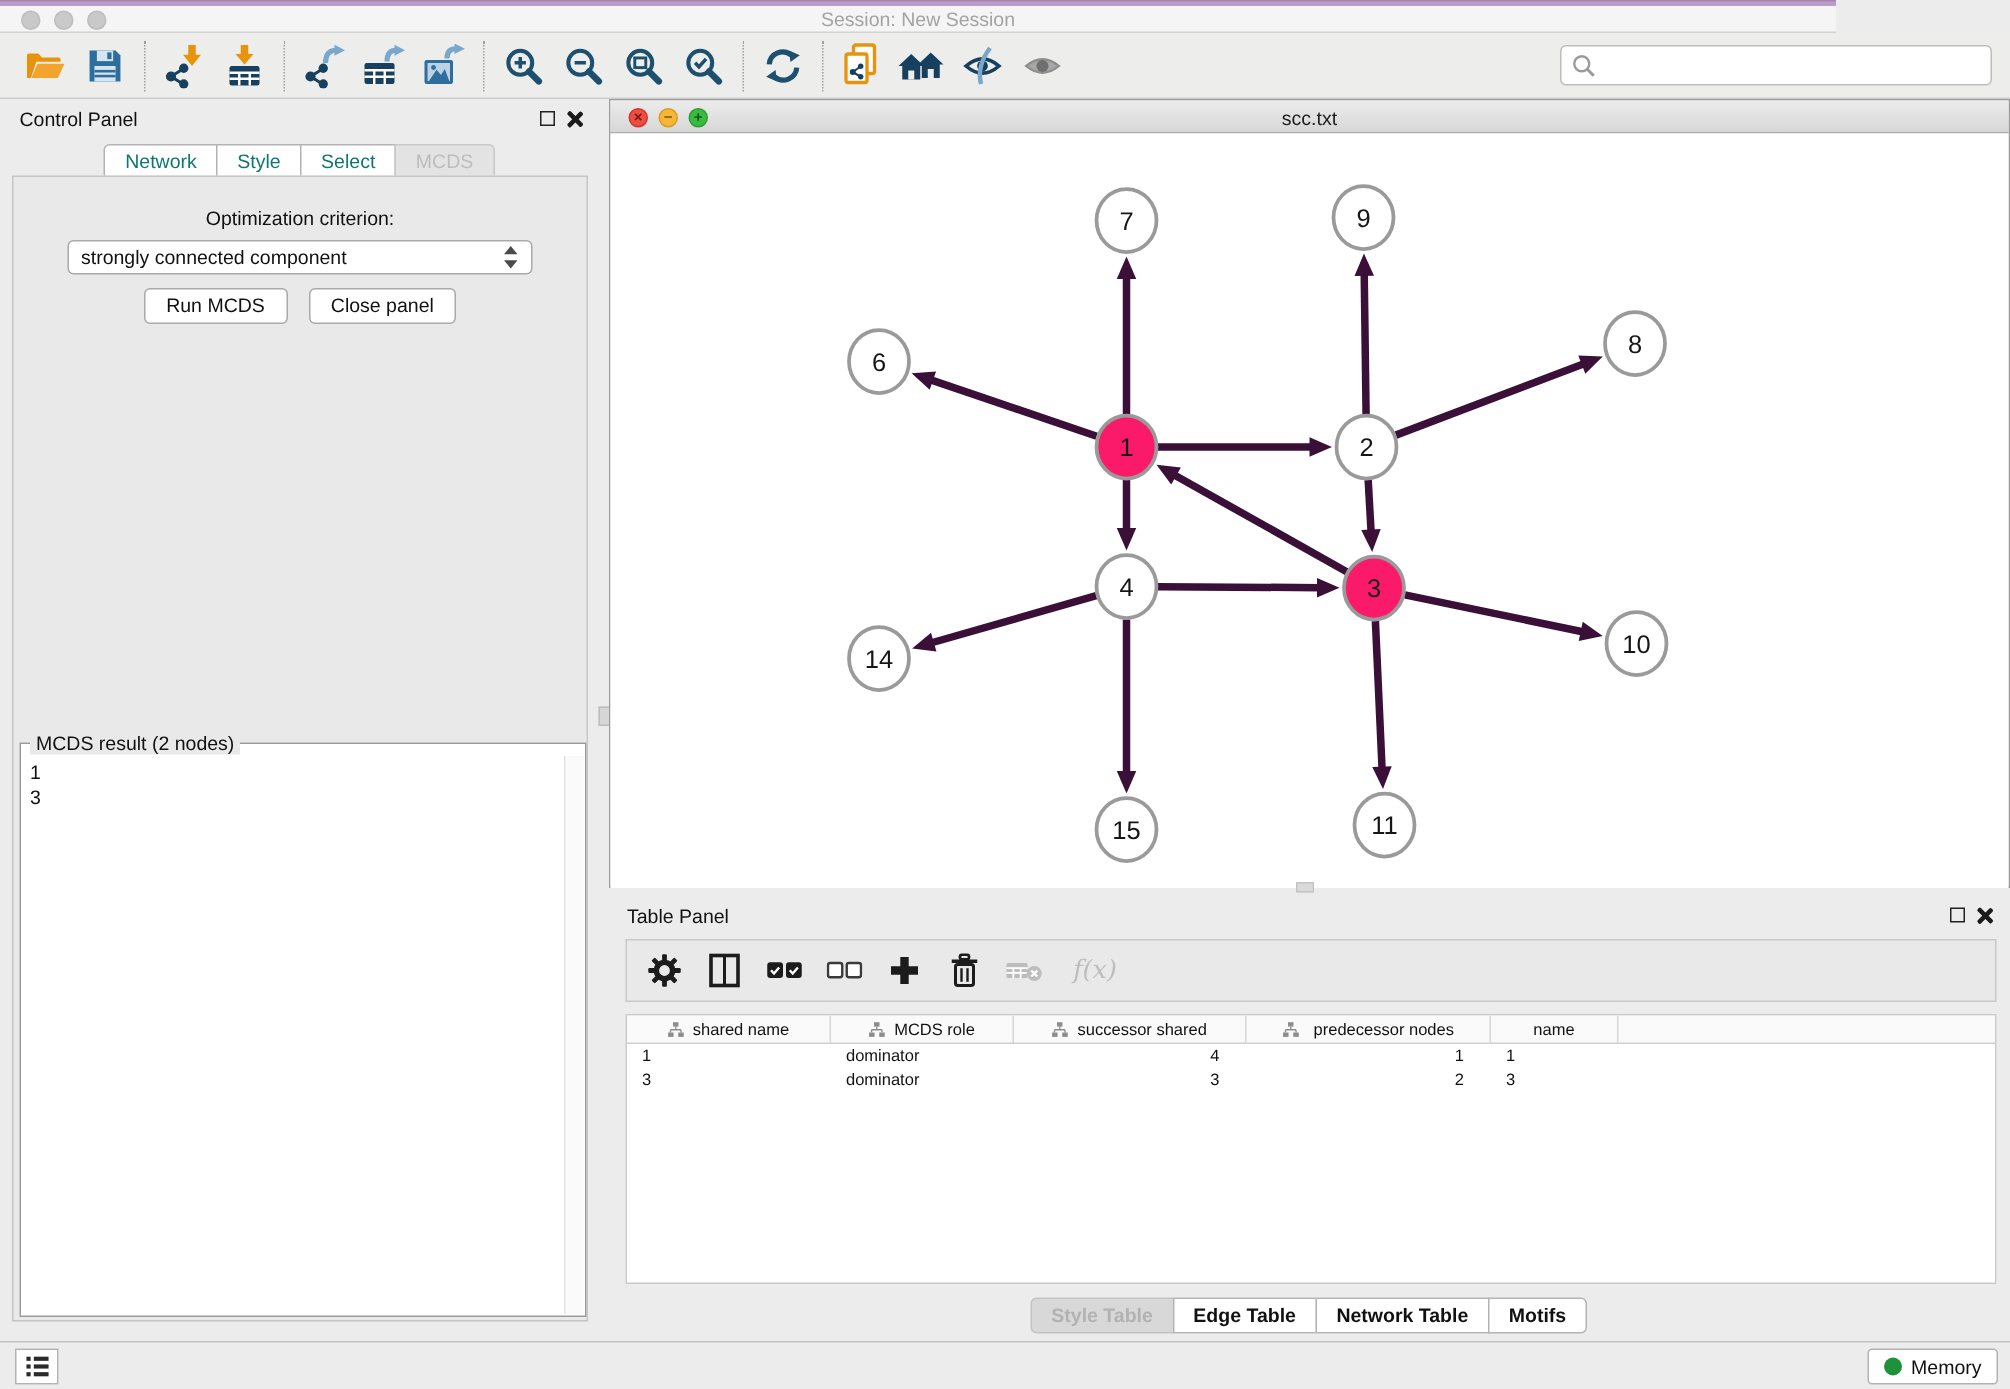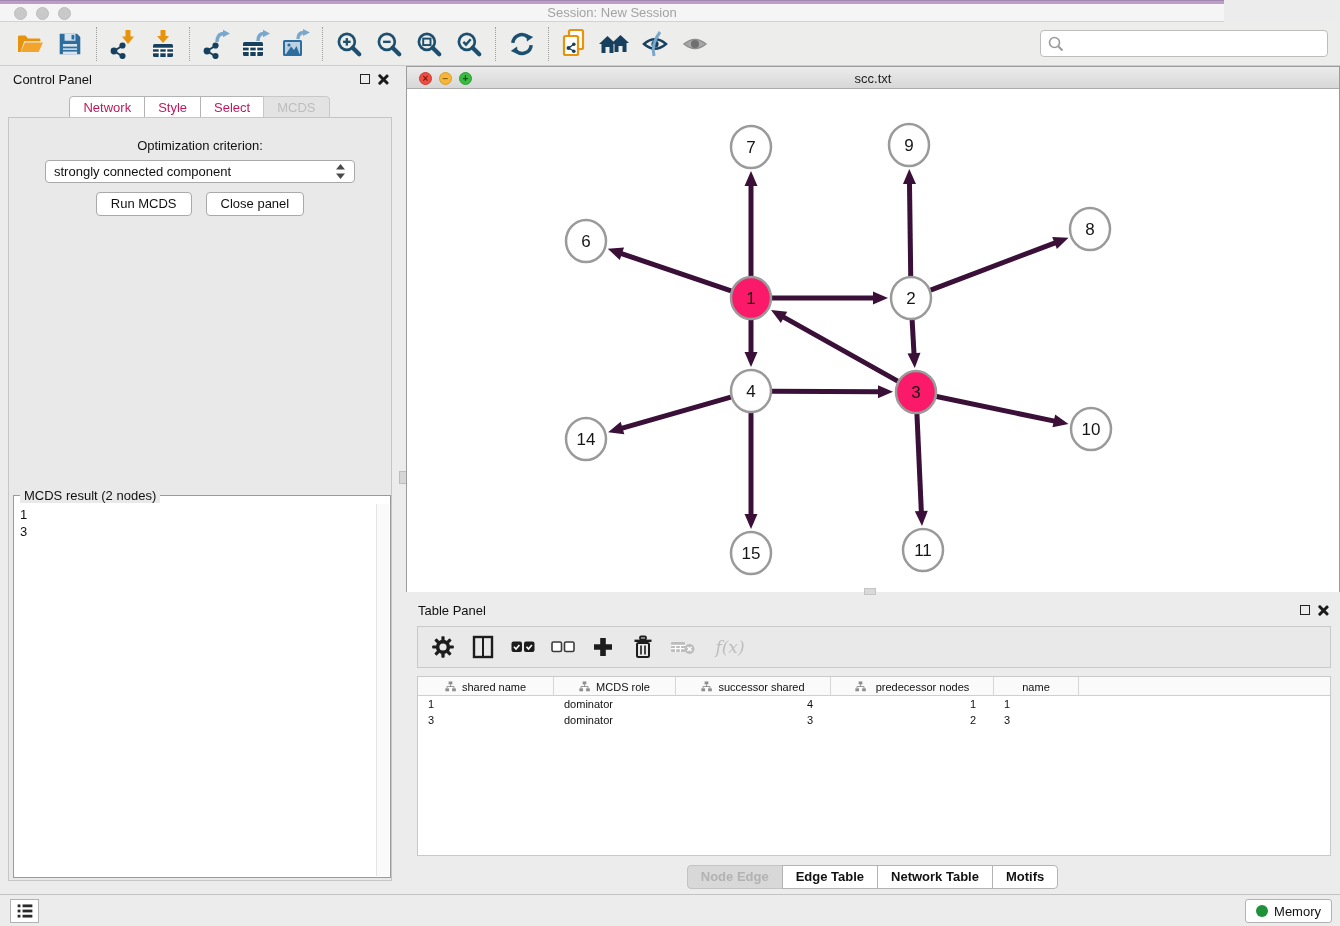--- a/index.html
+++ b/index.html
@@ -34,21 +34,21 @@
   .panel-title-row { position:relative; height:26px; }
   .panel-title-row .pt-text { position:absolute; left:13px; top:6px; font-size:13px; color:#111; }
   .float-ic { position:absolute; top:8px; width:10px; height:10px; border:1.6px solid #222; background:transparent; }
   .close-ic { position:absolute; top:7px; width:12px; height:12px; }
   .close-ic::before, .close-ic::after { content:""; position:absolute; left:5px; top:0px;
     width:2.6px; height:13px; background:#1b1b1b; border-radius:1px; }
   .close-ic::before { transform:rotate(45deg); }
   .close-ic::after  { transform:rotate(-45deg); }
   #cp-tabs { position:absolute; left:0; top:30px; width:100%; display:flex; justify-content:center; }
   .cp-tab { font-size:13px; padding:3px 13px 4px 13px; background:#fff; border:1px solid #b3b3b3;
-    margin-left:-1px; color:#be185d; }
+    margin-left:-1px; color:#0f766e; }
   .cp-tab.first { border-radius:4px 0 0 4px; }
   .cp-tab.last  { border-radius:0 4px 4px 0; }
   .cp-tab.active { background:#e3e3e3; color:#bdbdbd; border-color:#c8c8c8; }
   #cp-body { position:absolute; left:8px; top:51px; width:384px; height:764px;
     background:#e9e9e9; border:1px solid #c6c6c6; }
   #opt-label { position:absolute; left:0; width:100%; top:20px; text-align:center; font-size:13px; color:#111; }
   #opt-select { position:absolute; left:36px; top:42px; width:310px; height:23px; background:#fff;
     border:1px solid #a9a9a9; border-radius:4px; display:flex; align-items:center;
     padding:0 8px; font-size:13px; color:#111; }
   #opt-select .sel-text { flex:1; }
@@ -541,21 +541,21 @@
         <div class="tr">
           <div class="td left" style="width: 136px;">3</div>
           <div class="td left" style="width: 122px;">dominator</div>
           <div class="td right" style="width: 155px;">3</div>
           <div class="td right" style="width: 163px;">2</div>
           <div class="td left" style="width: 85px;">3</div>
         </div>
       </div>
   </div>
   <div id="tp-tabs">
-      <div class="tp-tab first active">Node Edge</div>
+      <div class="tp-tab first active">Style Table</div>
       <div class="tp-tab">Edge Table</div>
       <div class="tp-tab">Network Table</div>
       <div class="tp-tab last">Motifs</div>
     </div>
 </div>
 
 <div id="statusbar">
   <div id="list-btn">
     <svg width="18" height="18" viewBox="0 0 22 22">
       <g fill="#2a2a2a">

